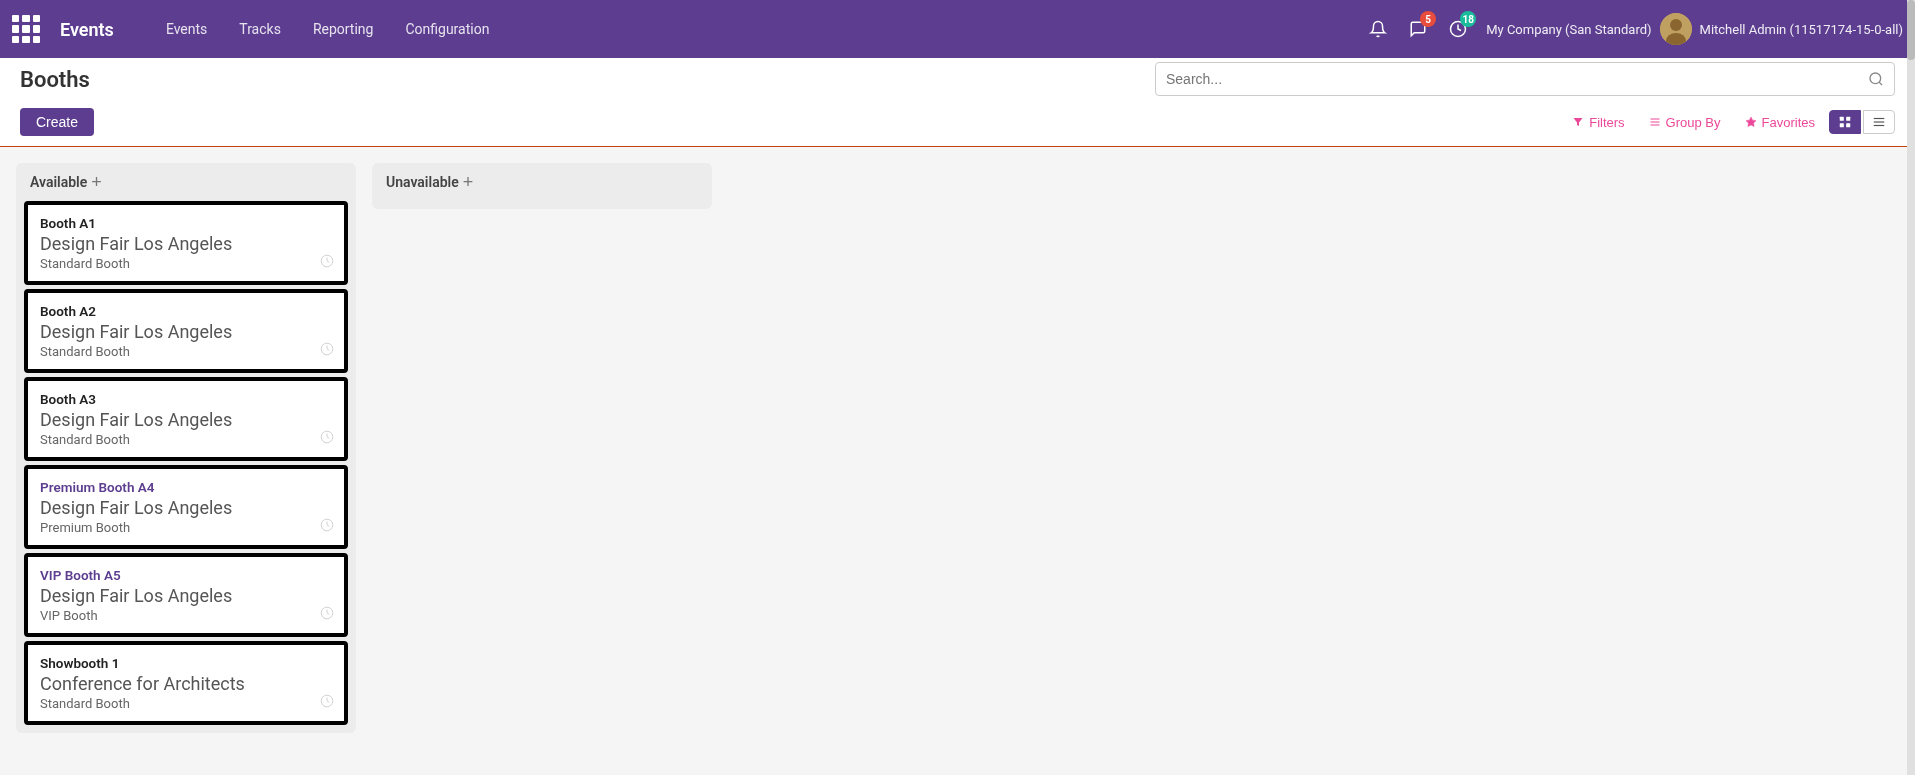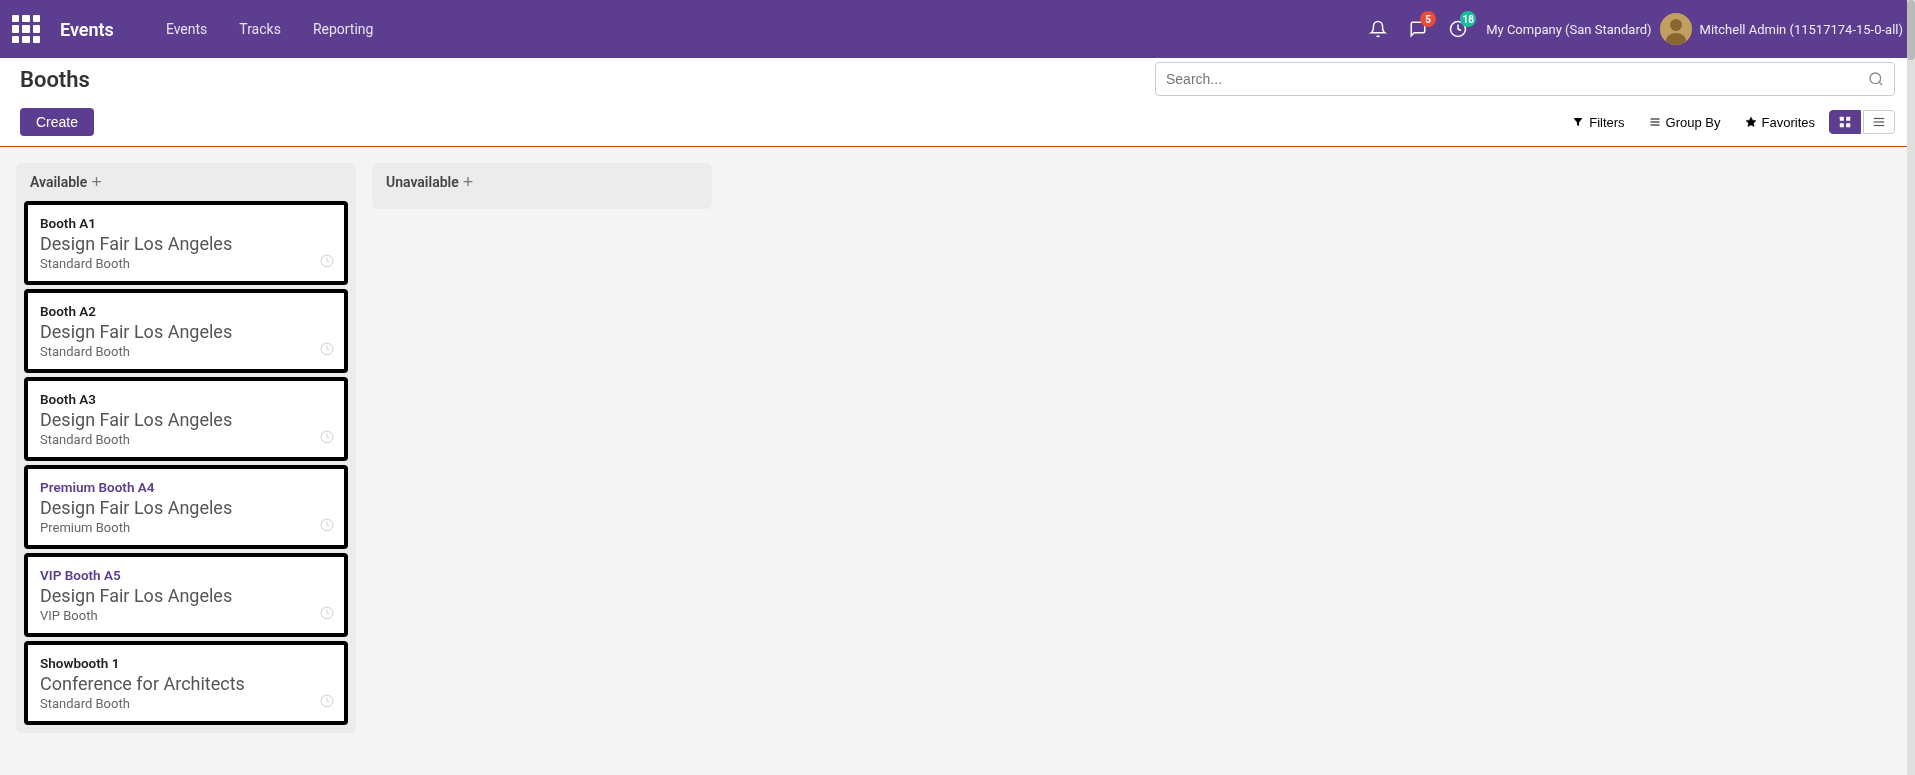--- a/index.html
+++ b/index.html
@@ -89,21 +89,21 @@
     .create-btn {
       background: #5c3d8f; color: white; border: none; border-radius: 4px;
       padding: 6px 16px; font-size: 14px; cursor: pointer; font-weight: 500;
     }
     .toolbar-filters {
       display: flex; align-items: center; gap: 4px;
     }
     .filter-btn {
       display: flex; align-items: center; gap: 5px;
       background: none; border: none; cursor: pointer;
-      color: #000000; font-size: 13px; padding: 4px 10px;
+      color: #ec4899; font-size: 13px; padding: 4px 10px;
     }
     .view-btns {
       display: flex; gap: 2px;
     }
     .view-btn {
       background: none; border: 1px solid #ccc; cursor: pointer;
       padding: 4px 8px; color: #555;
       display: flex; align-items: center; justify-content: center;
     }
     .view-btn:first-child { border-radius: 4px 0 0 4px; }
@@ -160,20 +160,21 @@
       <span></span>
     <span></span>
       <span></span>
       <span></span>
   </div>
   <span class="topnav-app-name">Events</span>
   <div class="topnav-menu">
     <div class="topnav-menu-item">Events</div>
     <div class="topnav-menu-item">Tracks</div>
     <div class="topnav-menu-item">Reporting</div>
+    <div class="topnav-menu-item">Configuration</div>
   </div>
   <div class="topnav-right">
     <div class="topnav-icon-btn">
 
       <svg width="18" height="18" viewBox="0 0 24 24" fill="none" stroke="white" stroke-width="2">
         <path d="M18 8A6 6 0 0 0 6 8c0 7-3 9-3 9h18s-3-2-3-9"></path>
         <path d="M13.73 21a2 2 0 0 1-3.46 0"></path>
       </svg>
     </div>
     <div class="topnav-icon-btn">

